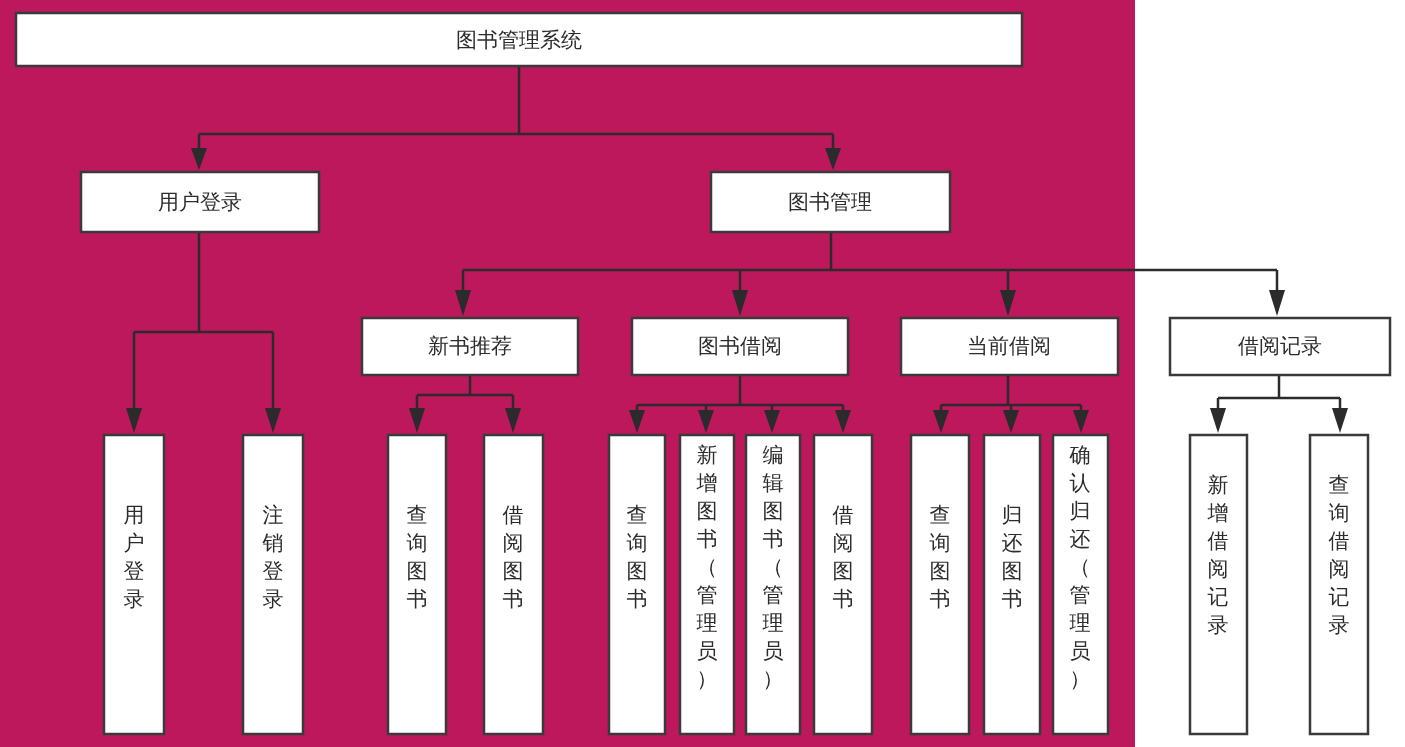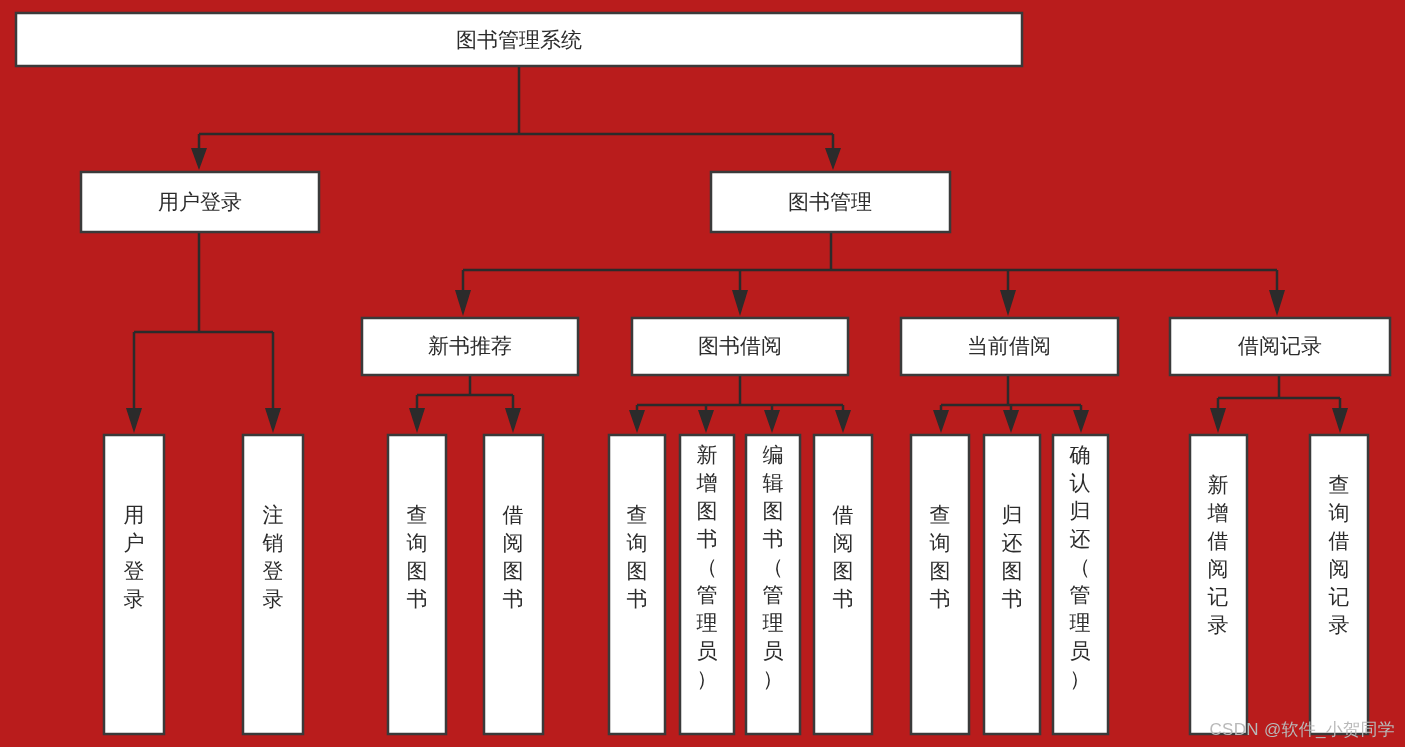--- a/index.html
+++ b/index.html
@@ -8,23 +8,23 @@
     background: #ffffff;
   }
   body {
     width: 1405px;
     height: 747px;
     font-family: "Liberation Sans", "DejaVu Sans", sans-serif;
     overflow: hidden;
   }
   #diagram-root {
     position: relative;
-    width: 1405px;
+    width: 1135px;
     height: 747px;
-    background: #b91c1c;
+    background: #be185d;
   }
   svg#flow {
     position: absolute;
     left: 0;
     top: 0;
     width: 1405px;
     height: 747px;
     display: block;
   }
   .node-box {
@@ -225,15 +225,14 @@
       <rect class="node-box" x="1190" y="435" width="57" height="299"></rect>
       <text class="node-label-vertical" x="1218" y="492"><tspan x="1218" dy="0">新</tspan><tspan x="1218" dy="28">增</tspan><tspan x="1218" dy="28">借</tspan><tspan x="1218" dy="28">阅</tspan><tspan x="1218" dy="28">记</tspan><tspan x="1218" dy="28">录</tspan></text>
     </g>
     <g>
       <rect class="node-box" x="1310" y="435" width="58" height="299"></rect>
       <text class="node-label-vertical" x="1339" y="492"><tspan x="1339" dy="0">查</tspan><tspan x="1339" dy="28">询</tspan><tspan x="1339" dy="28">借</tspan><tspan x="1339" dy="28">阅</tspan><tspan x="1339" dy="28">记</tspan><tspan x="1339" dy="28">录</tspan></text>
     </g>
 
   </svg>
 
-  <div class="watermark">CSDN @软件_小贺同学</div>
 
 </div>
 
 </body></html>

